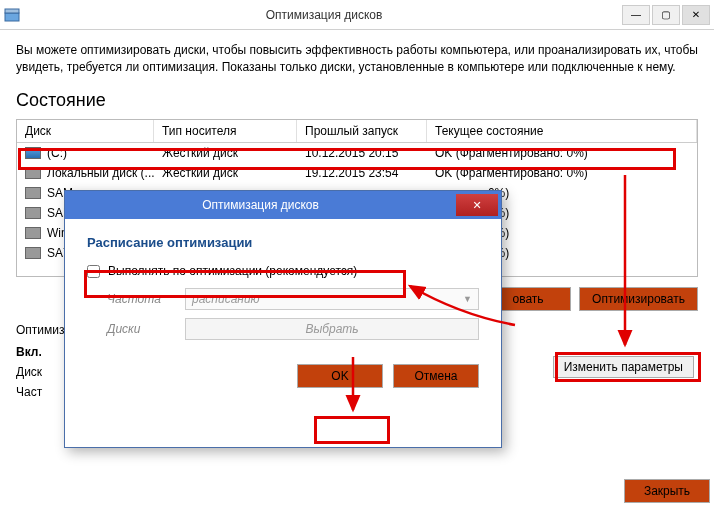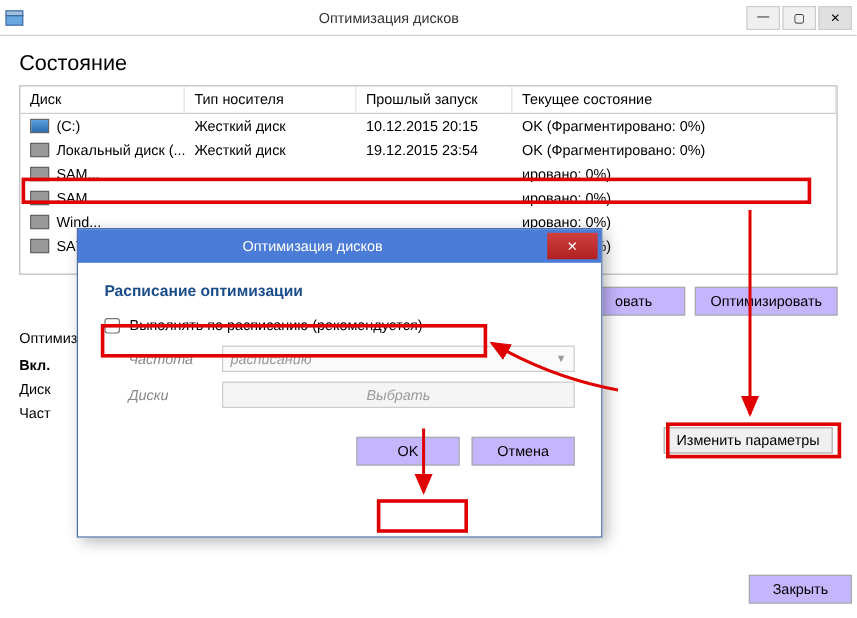--- a/index.html
+++ b/index.html
@@ -23,21 +23,21 @@
 .disklist-row { display: flex; padding: 1px 0; }
 .disklist-row .col { padding: 2px 8px; font-size: 12px; color: #000; overflow: hidden; white-space: nowrap; text-overflow: ellipsis; }
 .col-disk { width: 137px; display: flex; align-items: center; }
 .col-type { width: 143px; }
 .col-last { width: 130px; }
 .col-status { flex: 1; }
 .diskicon { width: 16px; height: 12px; background: #999; border: 1px solid #666; margin-right: 6px; flex-shrink: 0; }
 .diskicon.primary { background: linear-gradient(#5aa0e0,#2a6db0); }
 
 .button-row { display: flex; justify-content: flex-end; gap: 8px; margin-top: 10px; }
-.btn { min-width: 86px; height: 24px; padding: 0 12px; border: 1px solid #aaa; background: #c4b5fd; font-size: 12px; cursor: pointer; }
+.btn { min-width: 86px; height: 24px; padding: 0 12px; border: 1px solid #aaa; background: #c2410c; font-size: 12px; cursor: pointer; }
 
 .schedule-label { margin-top: 12px; font-size: 12px; color: #000; }
 .schedule-enabled { margin-top: 8px; font-weight: bold; font-size: 12px; }
 .schedule-details { margin-top: 6px; font-size: 12px; color: #000; }
 
 .change-btn-wrap { position: absolute; right: 20px; top: 356px; }
 .change-btn { border: 1px solid #aaa; background: #f0f0f0; padding: 3px 10px; font-size: 12px; cursor: pointer; }
 
 .close-btn-wrap { position: absolute; right: 4px; bottom: 12px; margin-left: 12px; }
 
@@ -77,20 +77,21 @@
   </span>
   <span class="title">Оптимизация дисков</span>
   <div class="winbtns">
     <div class="winbtn">—</div>
     <div class="winbtn">▢</div>
     <div class="winbtn close">✕</div>
   </div>
 </div>
 
 <div class="content">
+  <p class="intro">Вы можете оптимизировать диски, чтобы повысить эффективность работы компьютера, или проанализировать их, чтобы увидеть, требуется ли оптимизация. Показаны только диски, установленные в компьютере или подключенные к нему.</p>
   <div class="section-label">Состояние</div>
 
   <div class="disklist">
     <div class="disklist-header">
       <div class="col col-disk">Диск</div>
       <div class="col col-type">Тип носителя</div>
       <div class="col col-last">Прошлый запуск</div>
       <div class="col col-status">Текущее состояние</div>
     </div>
     <div id="disk-rows">
@@ -173,21 +174,21 @@
 <div class="dialog">
   <div class="dlg-titlebar">
     <span class="dlg-title">Оптимизация дисков</span>
     <div class="dlg-close">✕</div>
   </div>
   <div class="dlg-content">
     <div class="dlg-heading">Расписание оптимизации</div>
 
     <div class="dlg-chk-row">
       <input type="checkbox" style="">
-      <label>Выполнять по расписанию (рекомендуется)</label>
+      <label>Выполнять по оптимизации (рекомендуется)</label>
     </div>
 
     <div class="dlg-field-row">
       <div class="dlg-field-label">Частота</div>
       <div class="dlg-select">
         <span>расписанию</span>
         <span class="caret">▼</span>
       </div>
     </div>
 

